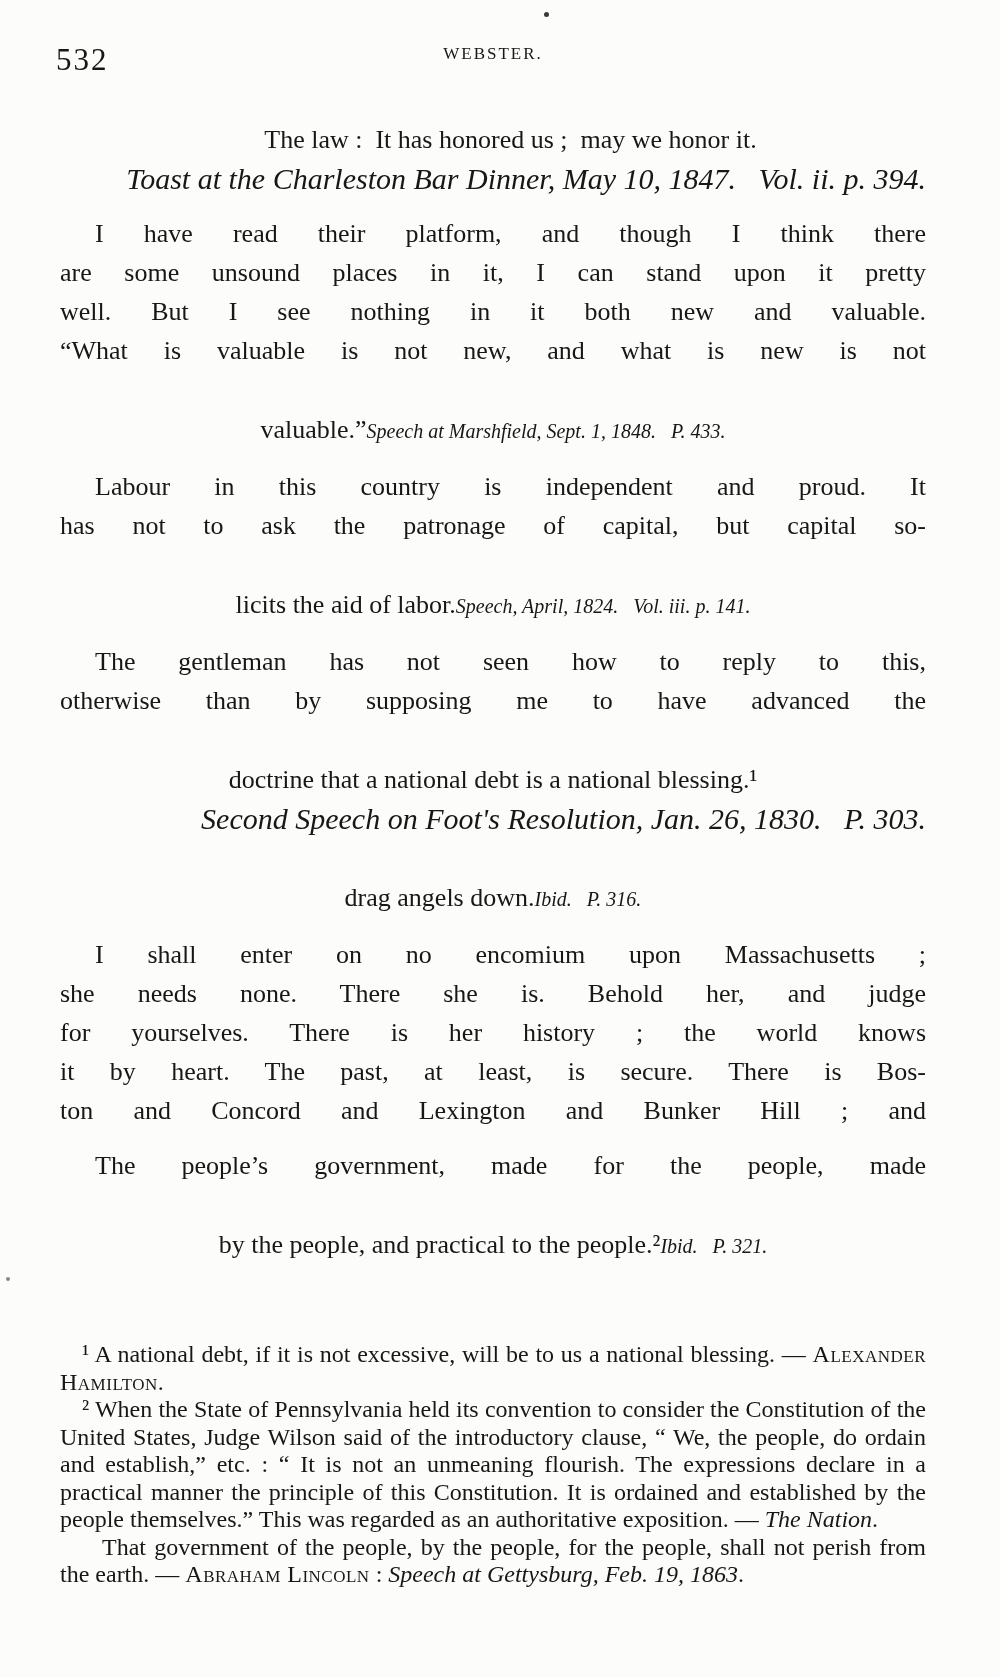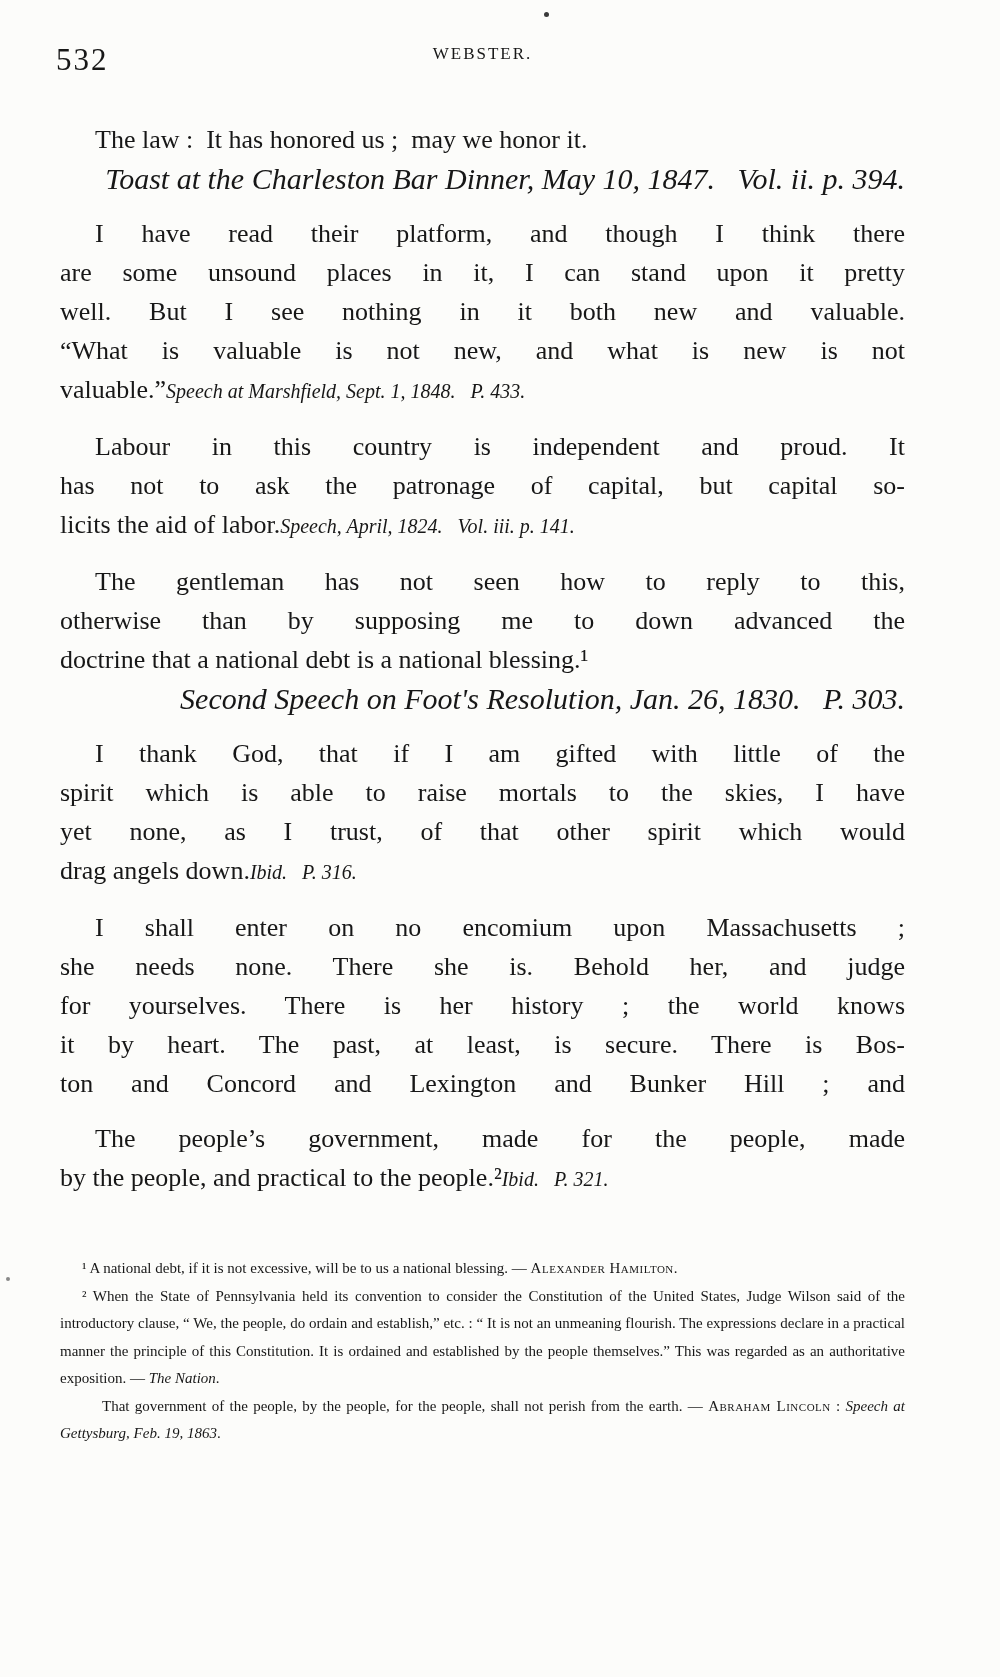--- a/index.html
+++ b/index.html
@@ -6,21 +6,21 @@
   body {
     width: 1000px; height: 1677px;
     background: #fcfcfa;
     color: #171717;
     font-family: "Liberation Serif", "DejaVu Serif", serif;
     position: relative;
     overflow: hidden;
   }
   #page {
     position: absolute; inset: 0;
-    padding: 42px 95px 0 60px;
+    padding: 42px 74px 0 60px;
     box-sizing: border-box;
   }
   header { position: relative; height: 36px; }
   .pagenum {
     position: absolute; left: -4px; top: 0;
     font-size: 31px; letter-spacing: 2px;
   }
   .runhead {
     position: absolute; left: 0; right: 0; top: 2px;
     text-align: center;
@@ -29,36 +29,36 @@
   main { margin-top: 42px; }
   .quote { font-size: 26px; line-height: 39px; margin: 0 0 16px 0; }
   .qbody {
     display: block;
     white-space: pre-line;
     text-align: justify;
     text-align-last: justify;
     text-indent: 35px;
   }
   .qlast {
-    display: flex; justify-content: flex-start; align-items: baseline;
+    display: flex; justify-content: center; align-items: baseline; margin-top: 40px;
   }
   .qlast.ind { padding-left: 35px; }
   .qfrag { white-space: pre; }
   .qcite {
     font-style: italic;
     font-size: 20px;
     white-space: pre;
   }
   .qcite-line {
     display: block; text-align: right;
     font-style: italic; font-size: 30px;
     white-space: pre;
     line-height: 39px;
   }
-  #footnotes { margin-top: 56px; font-size: 15px; line-height: 27.5px; }
+  #footnotes { margin-top: 75px; font-size: 24px; line-height: 27.5px; }
   .footnote { margin: 0; text-align: justify; text-indent: 22px; }
   .footnote.deep { text-indent: 42px; }
   .sc { font-variant: small-caps; letter-spacing: 0.5px; }
   .it { font-style: italic; }
   .speck { position: absolute; background: #3a3a3a; border-radius: 50%; }
   #speck1 { left: 544px; top: 12px; width: 5px; height: 5px; }
   #speck2 { left: 6px; top: 1277px; width: 4px; height: 4px; opacity: .6; }
 </style>
 </head>
 <body>
@@ -94,31 +94,28 @@
       <span class="qbody">Labour in this country is independent and proud.  It
 has not to ask the patronage of capital, but capital so-</span>
       <div class="qlast">
         <span class="qfrag">licits the aid of labor.</span>
         <span class="qcite">Speech, April, 1824.   Vol. iii. p. 141.</span>
       </div>
     </div>
 
     <div class="quote">
       <span class="qbody">The gentleman has not seen how to reply to this,
-otherwise than by supposing me to down advanced the</span>
+otherwise than by supposing me to have advanced the</span>
       <div class="qlast">
         <span class="qfrag">doctrine that a national debt is a national blessing.¹</span>
       </div>
       <span class="qcite-line">Second Speech on Foot's Resolution, Jan. 26, 1830.   P. 303.</span>
     </div>
 
     <div class="quote">
-      <span class="qbody">I thank God, that if I am gifted with little of the
-spirit which is able to raise mortals to the skies, I have
-yet none, as I trust, of that other spirit which would</span>
       <div class="qlast">
         <span class="qfrag">drag angels down.</span>
         <span class="qcite">Ibid.   P. 316.</span>
       </div>
     </div>
 
     <div class="quote">
       <span class="qbody">I shall enter on no encomium upon Massachusetts ;
 she needs none.  There she is.  Behold her, and judge
 for yourselves.  There is her history ;  the world knows

